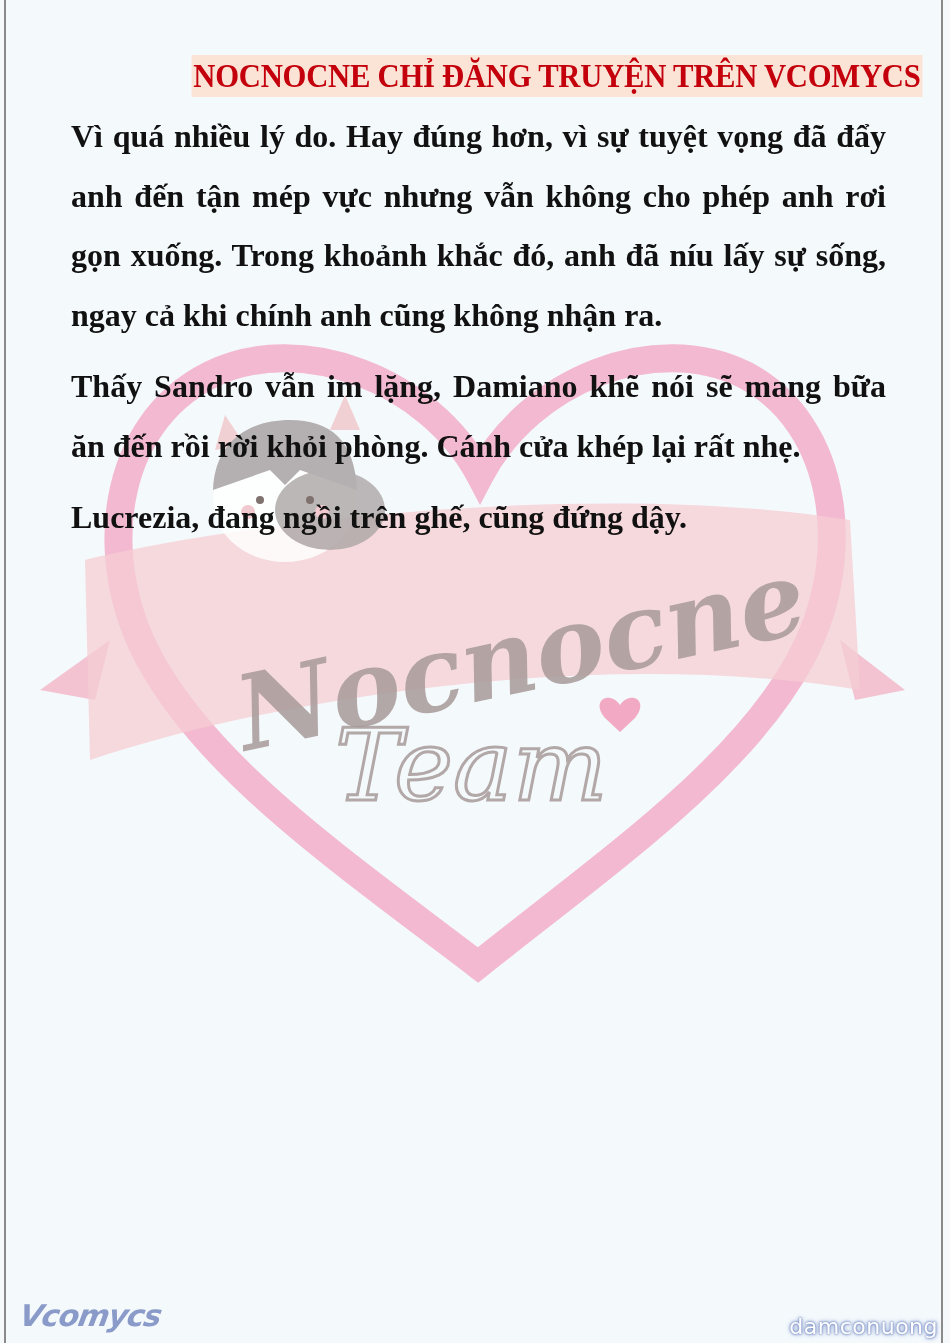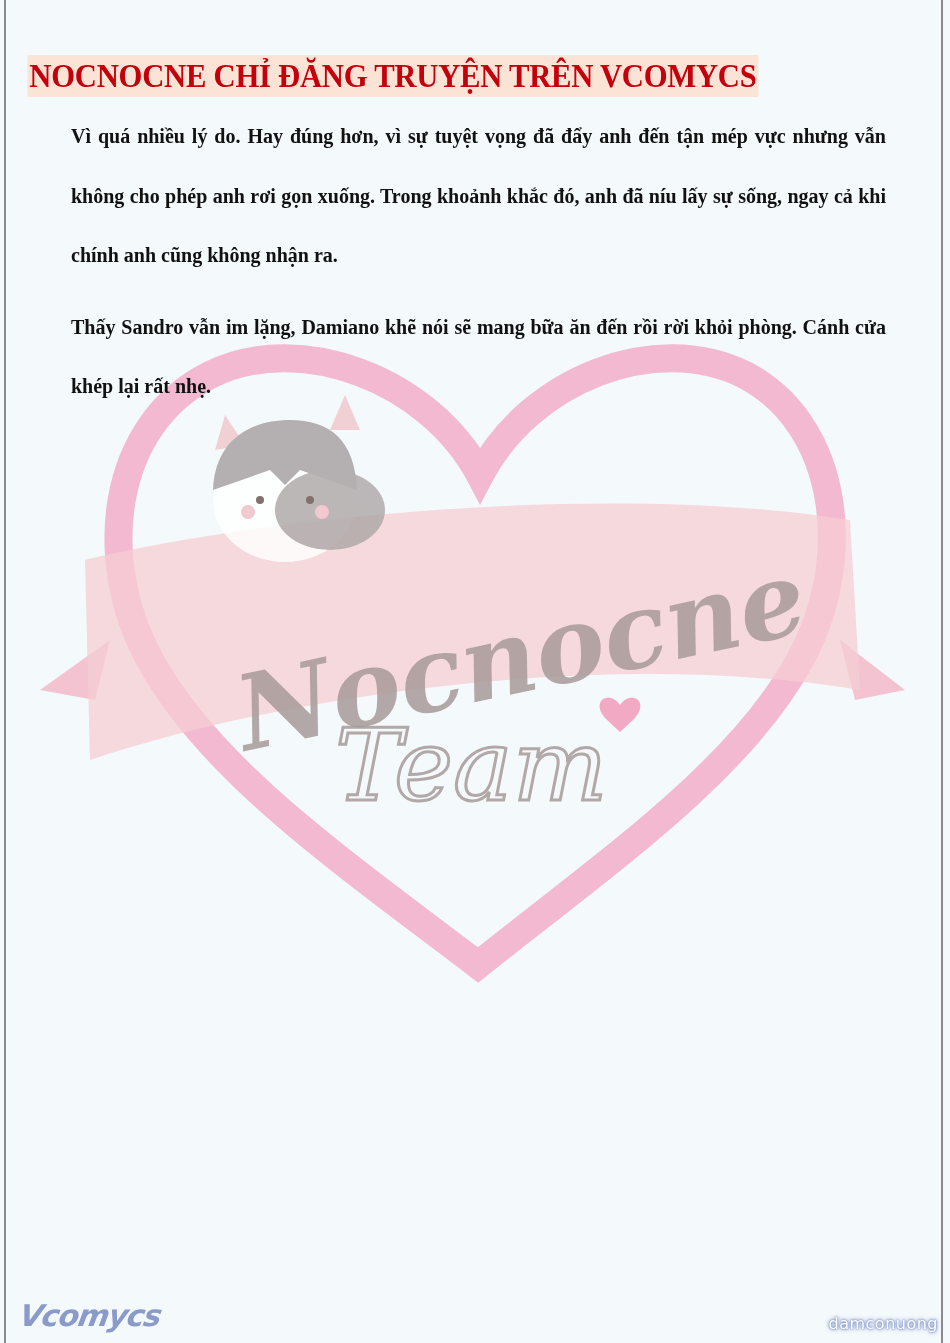--- a/index.html
+++ b/index.html
@@ -14,55 +14,55 @@
     border-left: 2px solid #8a8a8a;
     border-right: 2px solid #8a8a8a;
     box-sizing: border-box;
     background: #f4f9fc;
   }
   .watermark {
     position: absolute; left: 0; top: 0; width: 950px; height: 1343px;
     pointer-events: none;
   }
   .title-wrap {
-    position: absolute; left: 0; top: 55px; width: 950px; text-align: left;
+    position: absolute; left: 0; top: 55px; width: 950px; text-align: right;
   }
   .title {
     display: inline-block;
     background: #fbe4d6;
     color: #c3000c;
     font-family: "Liberation Serif", "DejaVu Serif", serif;
     font-weight: bold;
     font-size: 33px;
     line-height: 42px;
     padding: 0 2px;
     letter-spacing: -0.3px;
     transform: scaleX(0.93);
   }
   .content {
     position: absolute; left: 71px; top: 107px; width: 815px;
     color: #111;
     font-family: "Liberation Serif", "DejaVu Serif", serif;
     font-weight: bold;
-    font-size: 20px;
+    font-size: 32px;
     line-height: 59.5px;
   }
   .content p { margin: 0 0 12px 0; text-align: justify; text-align-last: left; }
   .footer-left {
     position: absolute; left: 20px; top: 1298px;
     font-family: "DejaVu Sans", sans-serif;
     font-style: italic; font-weight: bold;
     font-size: 30px; color: #8a9bc9;
     letter-spacing: -1px;
     transform: skewX(-10deg);
   }
   .footer-right {
     position: absolute; right: 12px; top: 1314px;
     font-family: "DejaVu Sans", sans-serif;
-    font-size: 16px; color: #ffffff;
+    font-size: 22px; color: #ffffff;
     text-shadow: 0 0 3px #7e93c9, 0 0 5px #7e93c9, 0 0 2px #5d74b5;
     letter-spacing: 0.5px;
   }
 </style>
 </head>
 <body>
 
 <div class="page-frame"></div>
 
 <svg class="watermark" viewBox="0 0 950 1343" xmlns="http://www.w3.org/2000/svg">
@@ -98,16 +98,17 @@
   <path d="M620 705 C 610 690, 590 700, 605 718 L 620 732 L 635 718 C 650 700, 630 690, 620 705 Z" fill="#f2a9c3"></path>
 </svg>
 
 <div class="title-wrap">
   <span class="title">NOCNOCNE CHỈ ĐĂNG TRUYỆN TRÊN VCOMYCS</span>
 </div>
 
 <div class="content">
   <p>Vì quá nhiều lý do. Hay đúng hơn, vì sự tuyệt vọng đã đẩy anh đến tận mép vực nhưng vẫn không cho phép anh rơi gọn xuống. Trong khoảnh khắc đó, anh đã níu lấy sự sống, ngay cả khi chính anh cũng không nhận ra.</p>
   <p>Thấy Sandro vẫn im lặng, Damiano khẽ nói sẽ mang bữa ăn đến rồi rời khỏi phòng. Cánh cửa khép lại rất nhẹ.</p>
+  <p>Lucrezia, đang ngồi trên ghế, cũng đứng dậy.</p>
 </div>
 
 <div class="footer-left">Vcomycs</div>
 <div class="footer-right">damconuong</div>
 
 </body></html>

